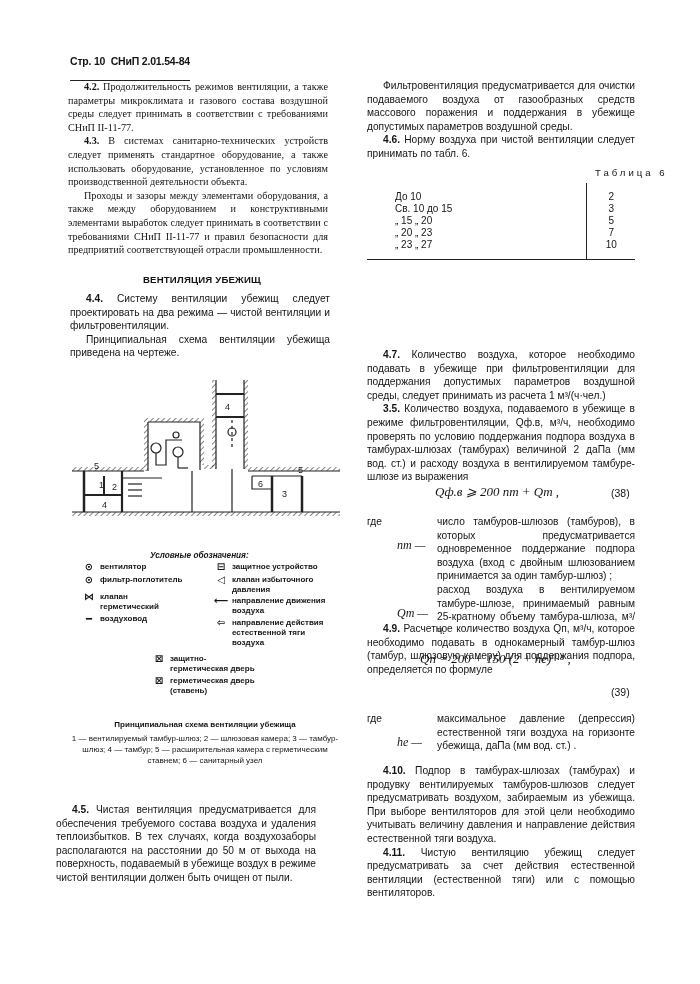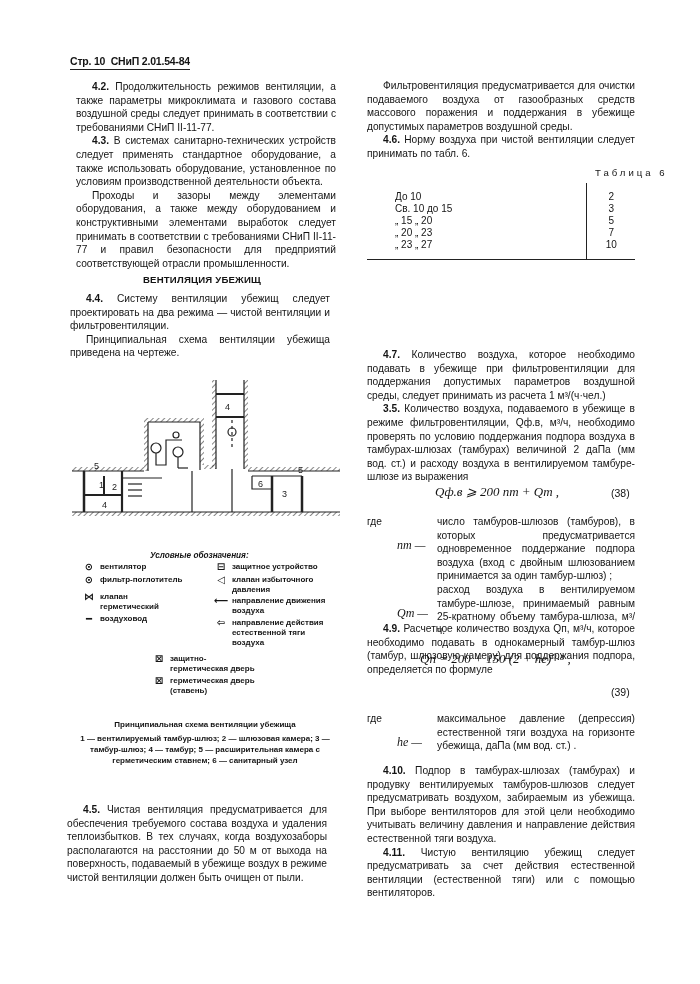--- a/index.html
+++ b/index.html
@@ -1,19 +1,19 @@
 <!DOCTYPE html>
 <html><head>
 <meta charset="utf-8">
 <style>
   * { box-sizing: border-box; margin: 0; padding: 0; }
   html, body { width: 700px; height: 984px; background: #ffffff; overflow: hidden; }
   body { position: relative; font-family: "Liberation Sans", "DejaVu Sans", sans-serif; color: #141414; font-size: 10.2px; line-height: 13.6px; }
   .abs { position: absolute; }
-  .header { left: 70px; top: 55px; font-weight: bold; font-size: 10.5px; border-bottom: 1.5px solid #222; padding-bottom: 0; letter-spacing: -0.2px; }
+  .header { left: 70px; top: 55px; font-weight: bold; font-size: 10.5px; border-bottom: 1.5px solid #222; padding-bottom: 11px; letter-spacing: -0.2px; }
   .col { width: 260px; text-align: justify; }
   .col p { text-indent: 16px; margin: 0; }
   .pnum { font-weight: bold; }
   .section-title { left: 72px; top: 273px; width: 260px; text-align: center; font-weight: bold; font-size: 9.6px; letter-spacing: 0.2px; }
   .table-caption { left: 595px; top: 166px; font-size: 9.6px; letter-spacing: 3px; }
   table.t6 { position: absolute; left: 367px; top: 183px; width: 268px; border-collapse: collapse; font-size: 9px; line-height: 11.4px; }
   table.t6 th { font-weight: normal; padding: 6px 4px 5px; vertical-align: middle; text-align: center; border-top: 1.5px solid #222; border-bottom: 1.5px solid #222; }
   table.t6 th:first-child, table.t6 td:first-child { border-right: 1.5px solid #222; }
   table.t6 td { padding: 0 4px; height: 12px; font-size: 10px; line-height: 12px; }
   table.t6 tr.first td { padding-top: 8px; }
@@ -24,32 +24,32 @@
   .fnum { font-family: "Liberation Sans", sans-serif; font-size: 10.5px; font-style: normal; }
   .where { font-size: 10.2px; }
   .where .lbl { position: absolute; left: 0; }
   .where .sym { position: absolute; left: 30px; font-family: "Liberation Serif", serif; font-style: italic; font-size: 12px; margin-top: 24px; }
   .where .body { margin-left: 70px; text-align: justify; }
   .legend { font-size: 8px; line-height: 10px; font-weight: bold; }
   .legend-title { left: 150px; top: 549px; font-style: italic; font-size: 8.2px; font-weight: bold; }
   .lg-item { position: absolute; display: flex; align-items: flex-start; }
   .lg-icon { width: 22px; flex: none; font-size: 10px; text-align: center; line-height: 10px; }
   .scheme-caption { left: 70px; top: 719px; width: 270px; text-align: center; font-size: 8px; font-weight: bold; line-height: 11px; }
-  .scheme-keys { left: 70px; top: 733px; width: 270px; text-align: center; font-size: 8px; font-weight: bold; line-height: 11px; }
+  .scheme-keys { left: 70px; top: 733px; width: 270px; text-align: center; font-size: 8px; font-weight: normal; line-height: 11px; }
   svg.diagram { position: absolute; left: 72px; top: 380px; }
 </style>
 </head>
 <body>
 
 <div class="abs header">
   <span>Стр. 10</span>&nbsp;
   <span>СНиП 2.01.54-84</span>
 </div>
 
-<div class="abs col" style="left:76px; top:80px;">
+<div class="abs col" style="left:68px; top:80px;font-family:Liberation Serif, serif;">
   <p><span class="pnum">4.2.</span> <span>Продолжительность режимов вентиляции, а также параметры микроклимата и газового состава воздушной среды следует принимать в соответствии с требованиями СНиП II-11-77.</span></p>
   <p><span class="pnum">4.3.</span> <span>В системах санитарно-технических устройств следует применять стандартное оборудование, а также использовать оборудование, установленное по условиям производственной деятельности объекта.</span></p>
   <p>Проходы и зазоры между элементами оборудования, а также между оборудованием и конструктивными элементами выработок следует принимать в соответствии с требованиями СНиП II-11-77 и правил безопасности для предприятий соответствующей отрасли промышленности.</p>
 </div>
 
 <div class="abs section-title">ВЕНТИЛЯЦИЯ УБЕЖИЩ</div>
 
 <div class="abs col" style="left:70px; top:292px;">
   <p><span class="pnum">4.4.</span> <span>Систему вентиляции убежищ следует проектировать на два режима — чистой вентиляции и фильтровентиляции.</span></p>
   <p>Принципиальная схема вентиляции убежища приведена на чертеже.</p>
@@ -163,21 +163,21 @@
     </div>
   <div class="lg-item" style="left:70px; top:114px; width:120px;">
       <span class="lg-icon">⊠</span>
       <span>герметическая дверь (ставень)</span>
     </div>
 </div>
 
 <div class="abs scheme-caption">Принципиальная схема вентиляции убежища</div>
 <div class="abs scheme-keys">1 — вентилируемый тамбур-шлюз; 2 — шлюзовая камера; 3 — тамбур-шлюз; 4 — тамбур; 5 — расширительная камера с герметическим ставнем; 6 — санитарный узел</div>
 
-<div class="abs col" style="left:67px; top:803px;">
+<div class="abs col" style="left:56px; top:803px;">
   <p><span class="pnum">4.5.</span> <span>Чистая вентиляция предусматривается для обеспечения требуемого состава воздуха и удаления теплоизбытков. В тех случаях, когда воздухозаборы располагаются на расстоянии до 50 м от выхода на поверхность, подаваемый в убежище воздух в режиме чистой вентиляции должен быть очищен от пыли.</span></p>
 </div>
 
 <div class="abs col" style="left:367px; top:79px; width:268px;">
   <p>Фильтровентиляция предусматривается для очистки подаваемого воздуха от газообразных средств массового поражения и поддержания в убежище допустимых параметров воздушной среды.</p>
   <p><span class="pnum">4.6.</span> <span>Норму воздуха при чистой вентиляции следует принимать по табл. 6.</span></p>
 </div>
 
 <div class="abs table-caption">Таблица 6</div>
 <table class="t6">

